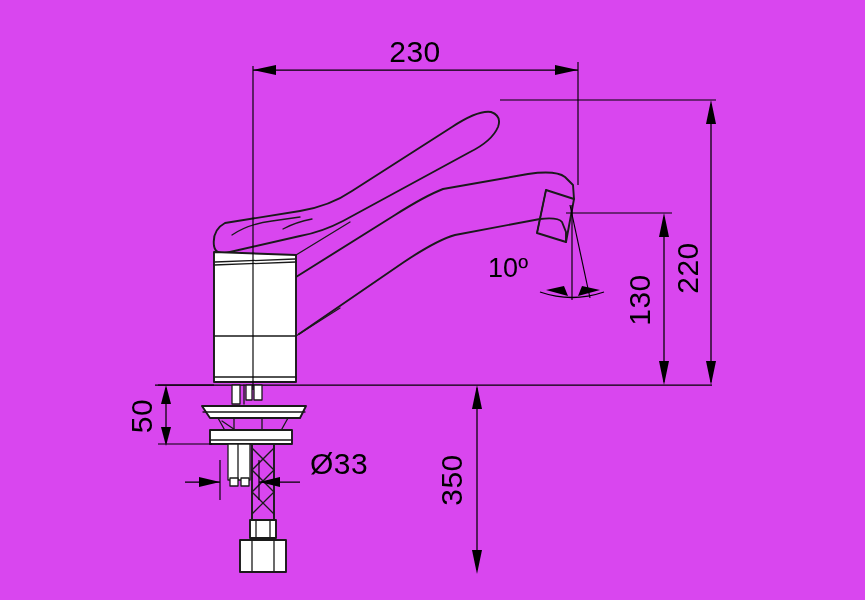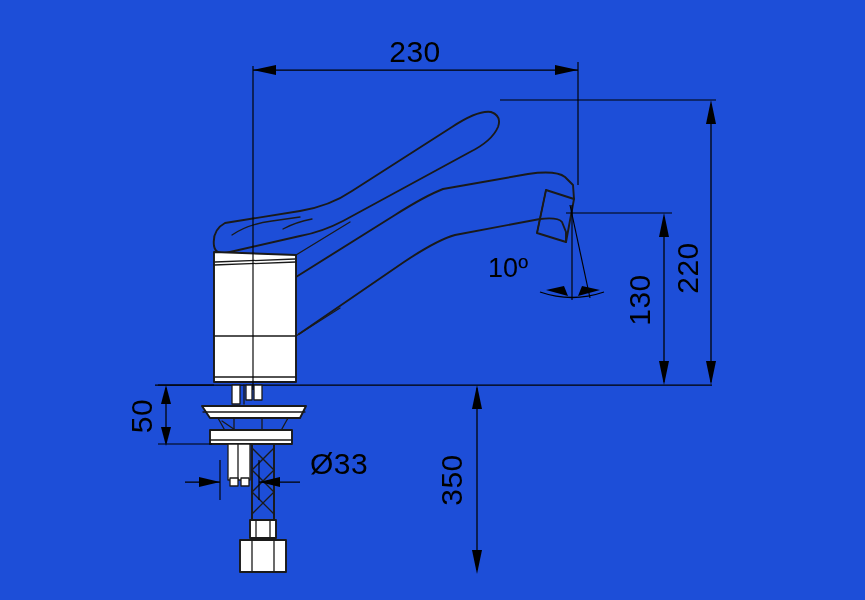--- a/index.html
+++ b/index.html
@@ -10,21 +10,21 @@
   body {
     width: 865px;
     height: 600px;
     font-family: "Liberation Sans", sans-serif;
     overflow: hidden;
   }
   #drawing-root {
     position: relative;
     width: 865px;
     height: 600px;
-    background: #1d4ed8;
+    background: #d946ef;
   }
   svg#tech-drawing {
     display: block;
     width: 865px;
     height: 600px;
   }
   .outline {
     fill: none;
     stroke: #1a1a1a;
     stroke-width: 1.9;

